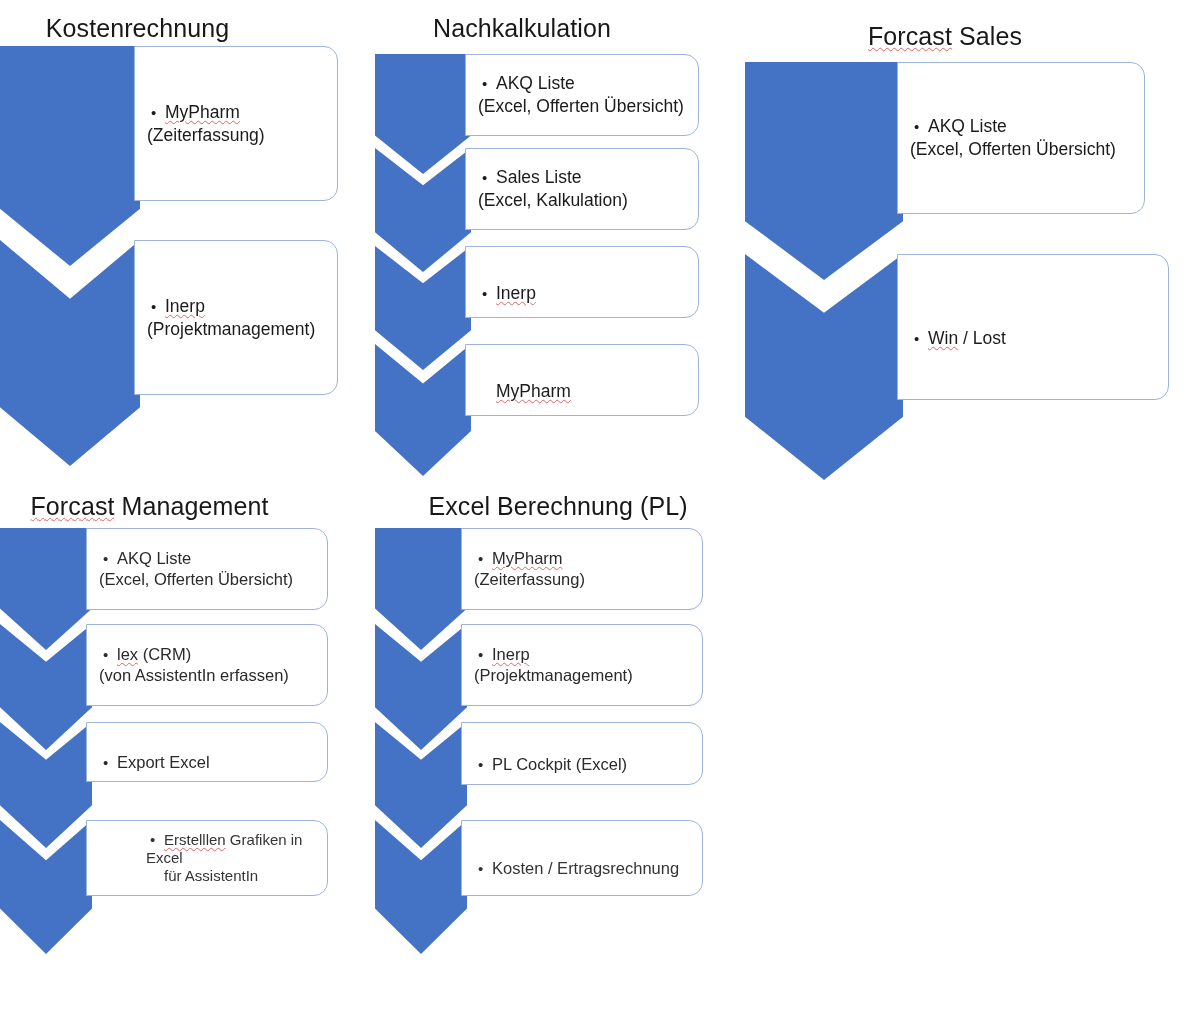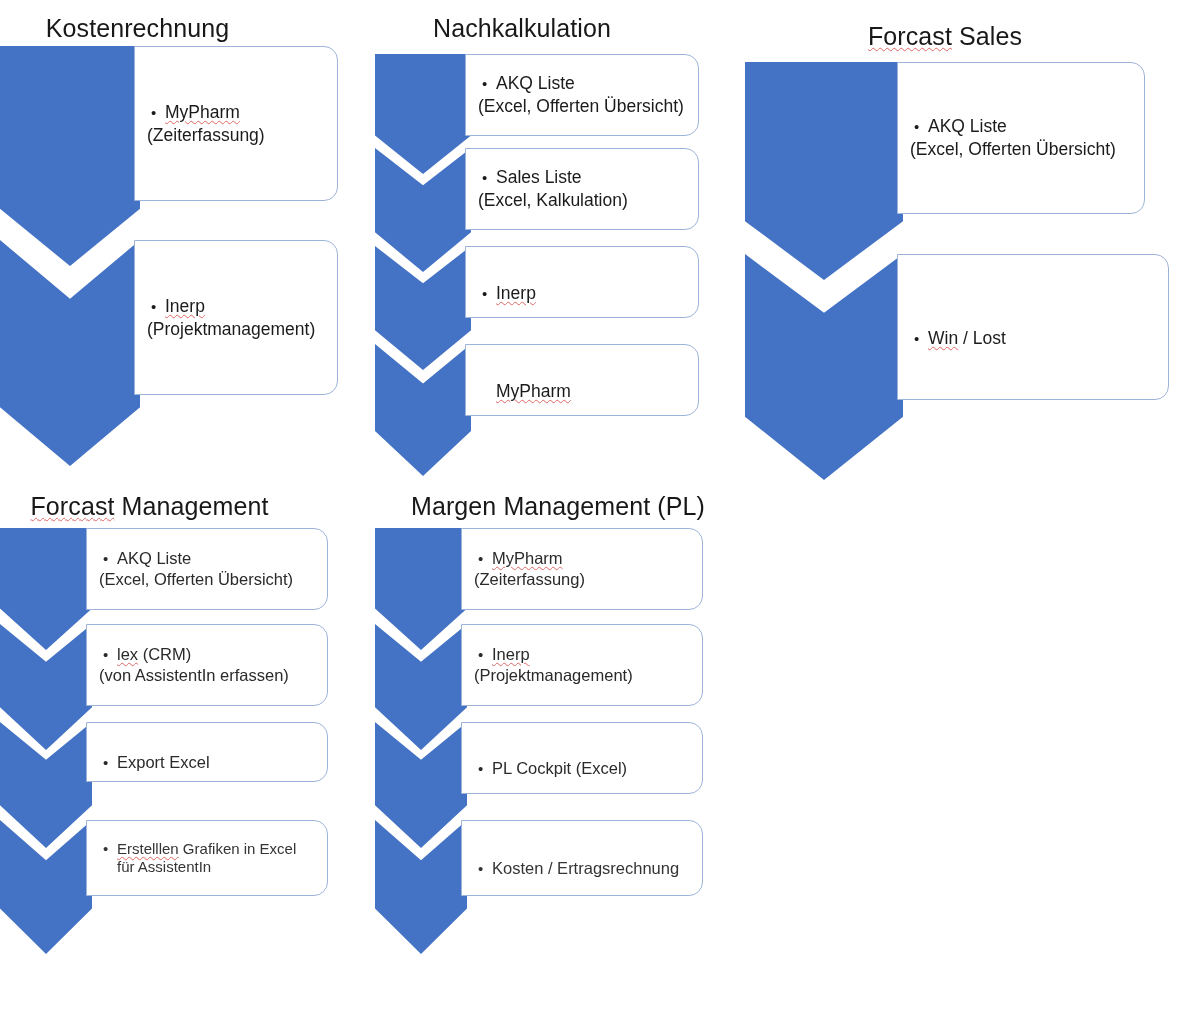--- a/index.html
+++ b/index.html
@@ -222,31 +222,31 @@
       <div class="rowbox" style="top:96px; width:242px; height:82px;">
         <div class="rowbox-text small">
           <span class="bullet">•</span><span class="mis">lex</span><span> (CRM)</span><span class="ln2">(von AssistentIn erfassen)</span>
         </div>
       </div>
       <div class="rowbox" style="top:194px; width:242px; height:60px;">
         <div class="rowbox-text small">
           <span class="bullet">•</span><span>Export Excel</span>
         </div>
       </div>
-      <div class="rowbox blurry2" style="top:292px; width:242px; height:76px;">
+      <div class="rowbox blurry2" style="top:292px; width:242px; height:76px;padding-left:47px;">
         <div class="rowbox-text" style="font-size:15px; line-height:1.18;">
           <span class="bullet">•</span><span class="mis">Erstelllen</span><span> Grafiken in Excel</span><span class="ln2" style="margin-left:18px;">für AssistentIn</span>
         </div>
       </div>
     </div>
   </div>
 
   <div class="group blurry" style="left:375px; top:492px; width:340px; height:460px;">
     <div class="group-title blurrytitle" style="left:13px; width:340px;">
-      <span>Margen Management (PL)</span>
+      <span>Excel Berechnung (PL)</span>
     </div>
 
     <div class="chevron-stack" style="top:36px;">
       <div class="chevron" style="top:0px; width:92px; height:122px;
                   clip-path: polygon(0 0, 100% 0, 100% 66%, 50% 100%, 0 66%);"></div>
       <div class="chevron" style="top:96px; width:92px; height:126px;
                   clip-path: polygon(0 0, 50% 30%, 100% 0, 100% 66%, 50% 100%, 0 66%);"></div>
       <div class="chevron" style="top:194px; width:92px; height:126px;
                   clip-path: polygon(0 0, 50% 30%, 100% 0, 100% 66%, 50% 100%, 0 66%);"></div>
       <div class="chevron" style="top:292px; width:92px; height:134px;
@@ -257,21 +257,21 @@
       <div class="rowbox" style="top:0px; width:242px; height:82px;">
         <div class="rowbox-text small">
           <span class="bullet">•</span><span class="mis">MyPharm</span><span class="ln2">(Zeiterfassung)</span>
         </div>
       </div>
       <div class="rowbox" style="top:96px; width:242px; height:82px;">
         <div class="rowbox-text small">
           <span class="bullet">•</span><span class="mis">Inerp</span><span class="ln2">(Projektmanagement)</span>
         </div>
       </div>
-      <div class="rowbox" style="top:194px; width:242px; height:72px;">
+      <div class="rowbox" style="top:194px; width:242px; height:63px;">
         <div class="rowbox-text small">
           <span class="bullet">•</span><span>PL Cockpit (Excel)</span>
         </div>
       </div>
       <div class="rowbox blurry2" style="top:292px; width:242px; height:76px;">
         <div class="rowbox-text small">
           <span class="bullet">•</span><span>Kosten / Ertragsrechnung</span>
         </div>
       </div>
     </div>

